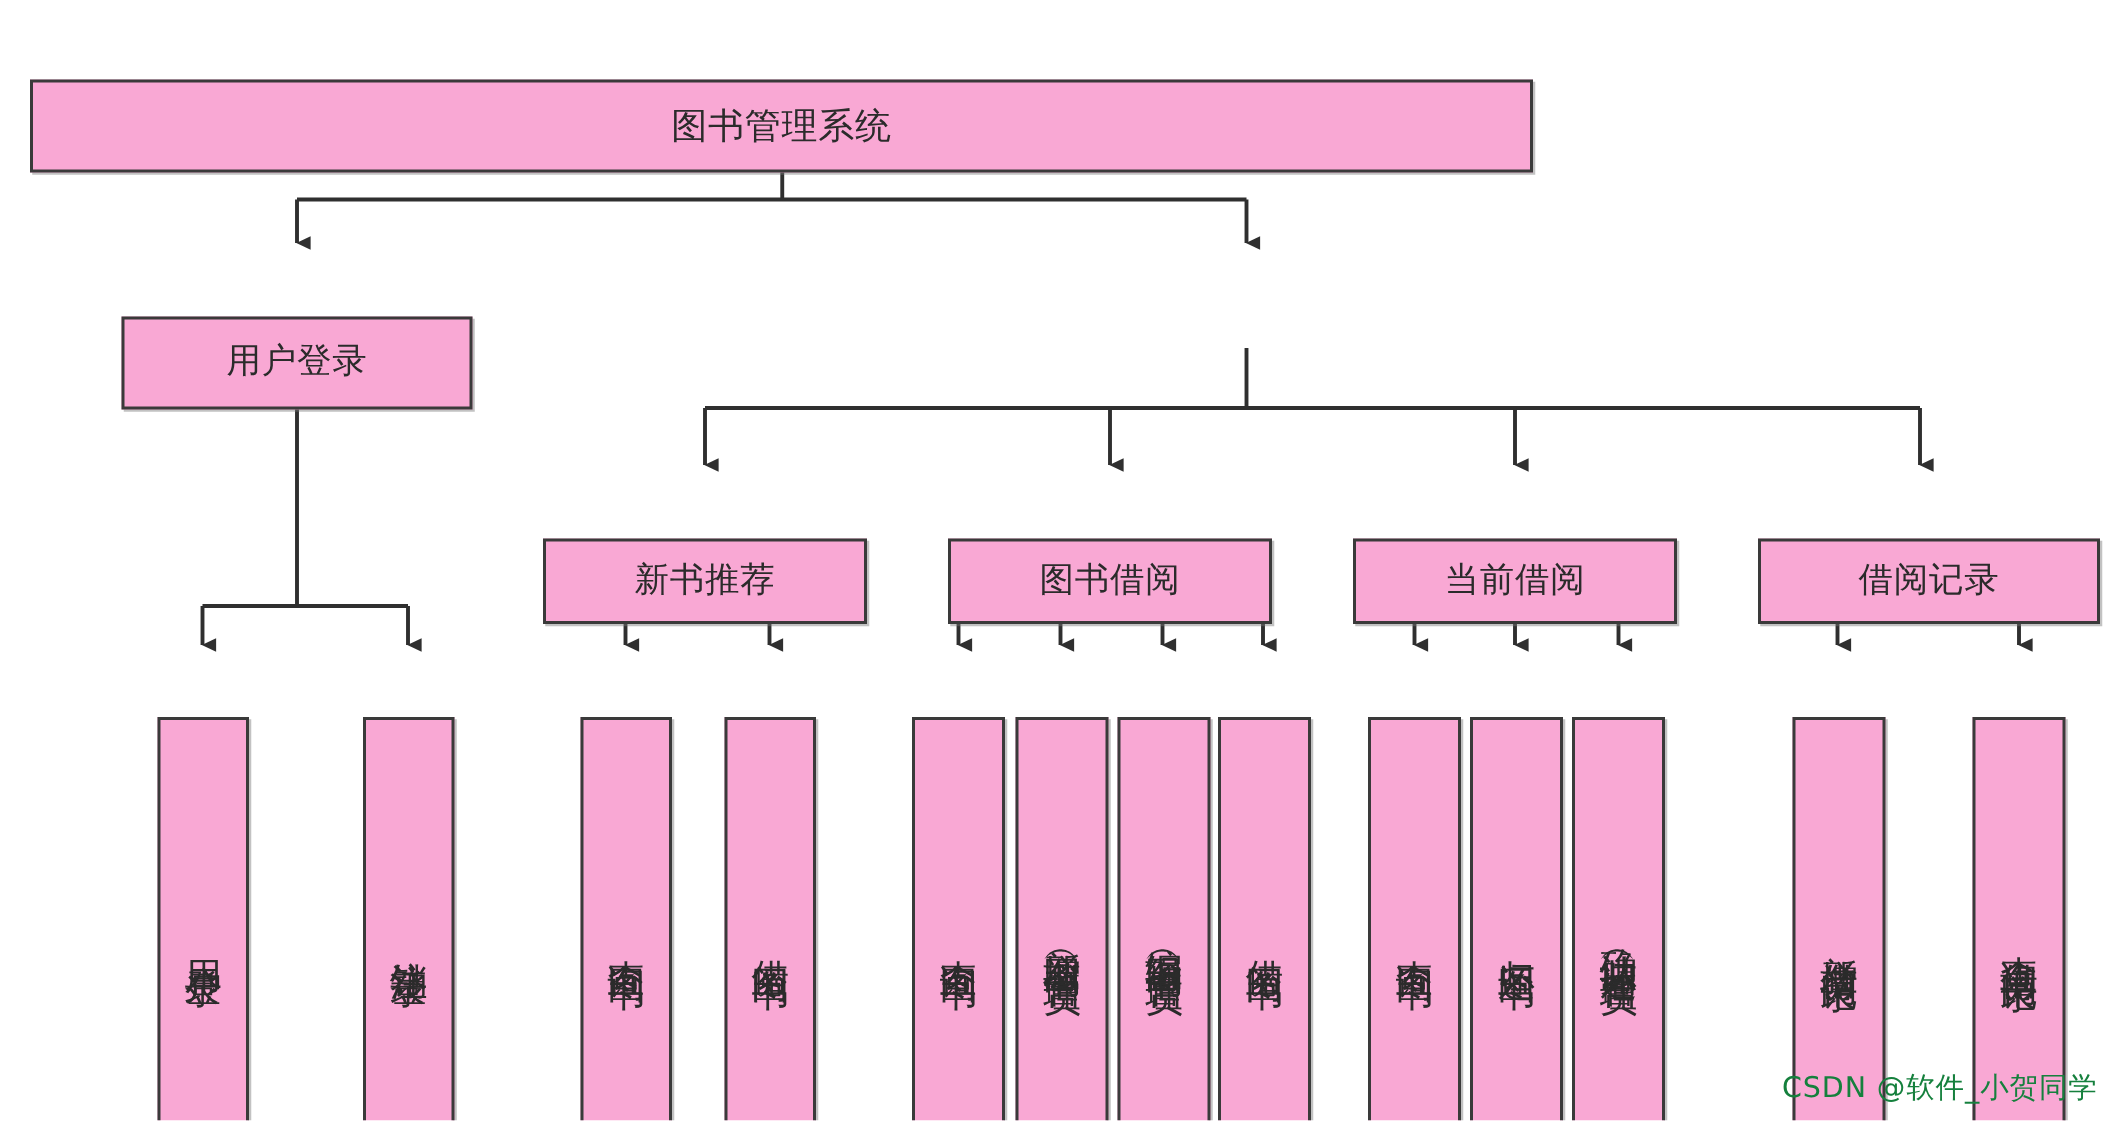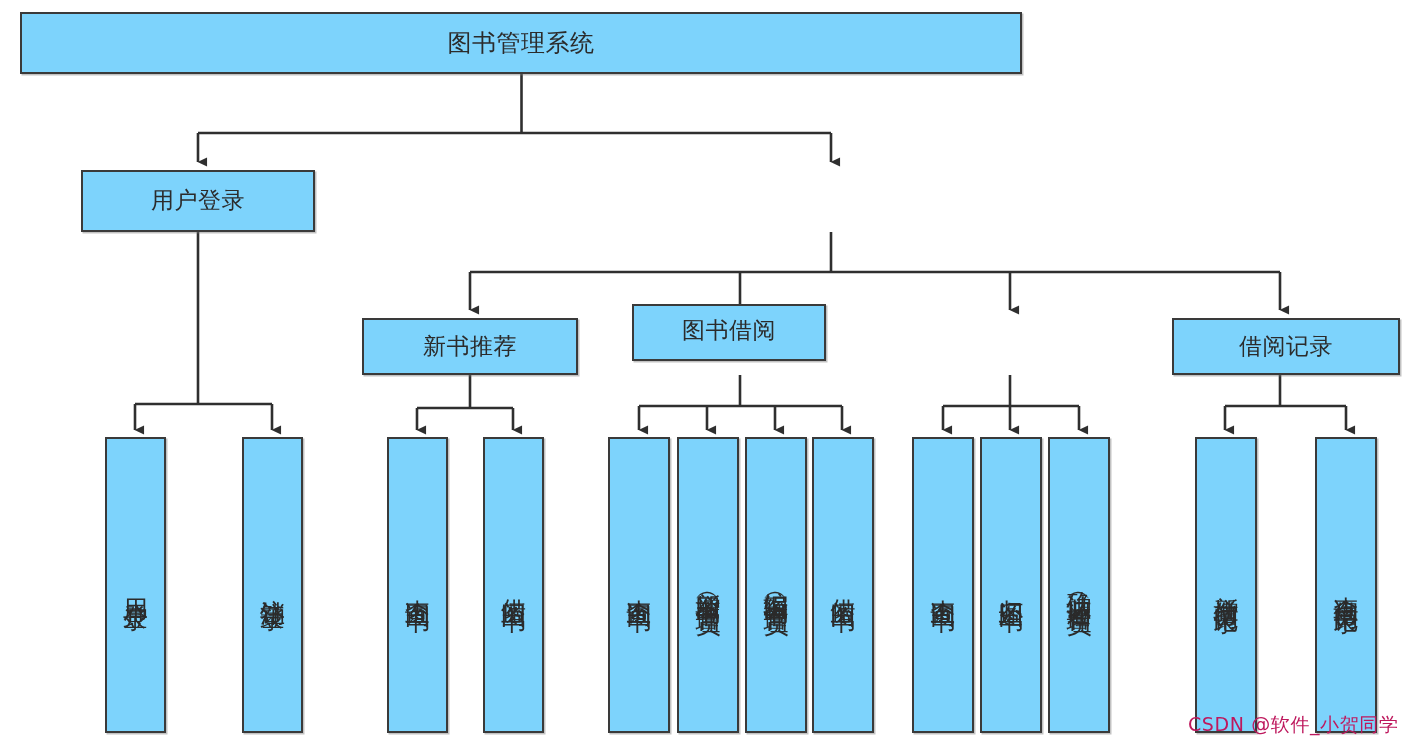--- a/index.html
+++ b/index.html
@@ -22,27 +22,28 @@
     position: absolute;
     left: 0;
     top: 0;
     width: 1405px;
     height: 747px;
     pointer-events: none;
   }
   .node {
     position: absolute;
     box-sizing: border-box;
-    background: #7dd3fc;
+    background: #f9a8d4;
     border: 2.5px solid #3a3a3a;
     box-shadow: 1.5px 1.5px 0 rgba(120,120,120,0.45);
     display: flex;
     align-items: center;
     justify-content: center;
     z-index: 2;
+    margin-top: 41px;
   }
   .node-label {
     color: #2b2b2b;
     line-height: 1.18;
     white-space: nowrap;
     letter-spacing: 0.5px;
   }
   
   .node.horiz .node-label {
     font-size: 23px;
@@ -64,21 +65,21 @@
     letter-spacing: 3px;
     line-height: 1;
     white-space: nowrap;
     max-height: 100%;
   }
   #watermark {
     position: absolute;
     left: 1188px;
     top: 712px;
     font-size: 19px;
-    color: #be185d;
+    color: #15803d;
     letter-spacing: 0.6px;
     white-space: nowrap;
     z-index: 5;
     font-family: "DejaVu Sans", "Liberation Sans", sans-serif;
   }
 </style>
 </head>
 <body>
 
 <div id="diagram-root">
@@ -139,24 +140,27 @@
 
   <div class="node horiz" style="left:81px; top:170px; width:234px; height:62px;">
     <span class="node-label">用户登录</span>
   </div>
 
 
   <div class="node horiz" style="left:362px; top:318px; width:216px; height:57px;text-align:center;">
     <span class="node-label">新书推荐</span>
   </div>
 
-  <div class="node horiz" style="left:632px; top:304px; width:194px; height:57px;font-family:Liberation Mono, monospace;">
+  <div class="node horiz" style="left:632px; top:318px; width:216px; height:57px;">
     <span class="node-label">图书借阅</span>
   </div>
 
+  <div class="node horiz" style="left:902px; top:318px; width:216px; height:57px;">
+    <span class="node-label">当前借阅</span>
+  </div>
 
   <div class="node horiz" style="left:1172px; top:318px; width:228px; height:57px;">
     <span class="node-label">借阅记录</span>
   </div>
 
   <div class="node vert" style="left:105px; top:437px; width:61px; height:296px;">
     <span class="node-label">用户登录</span>
   </div>
 
   <div class="node vert" style="left:242px; top:437px; width:61px; height:296px;">

